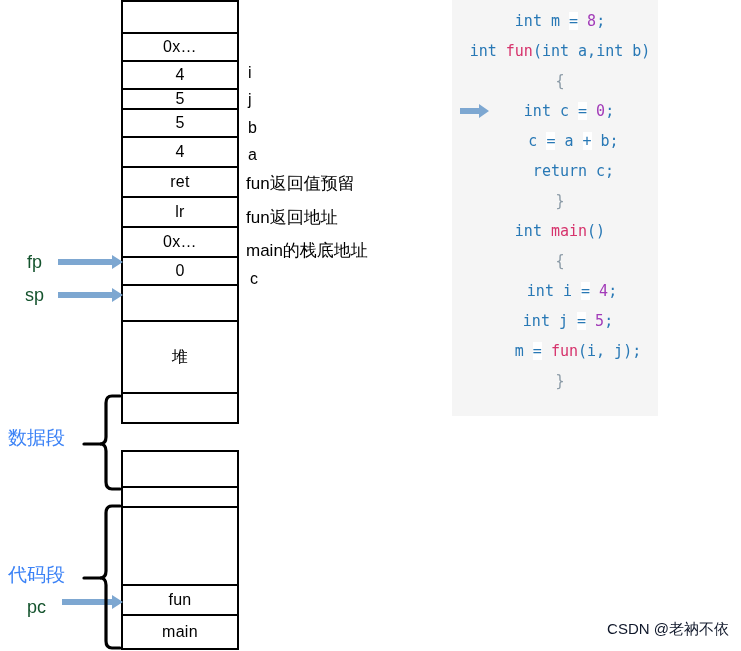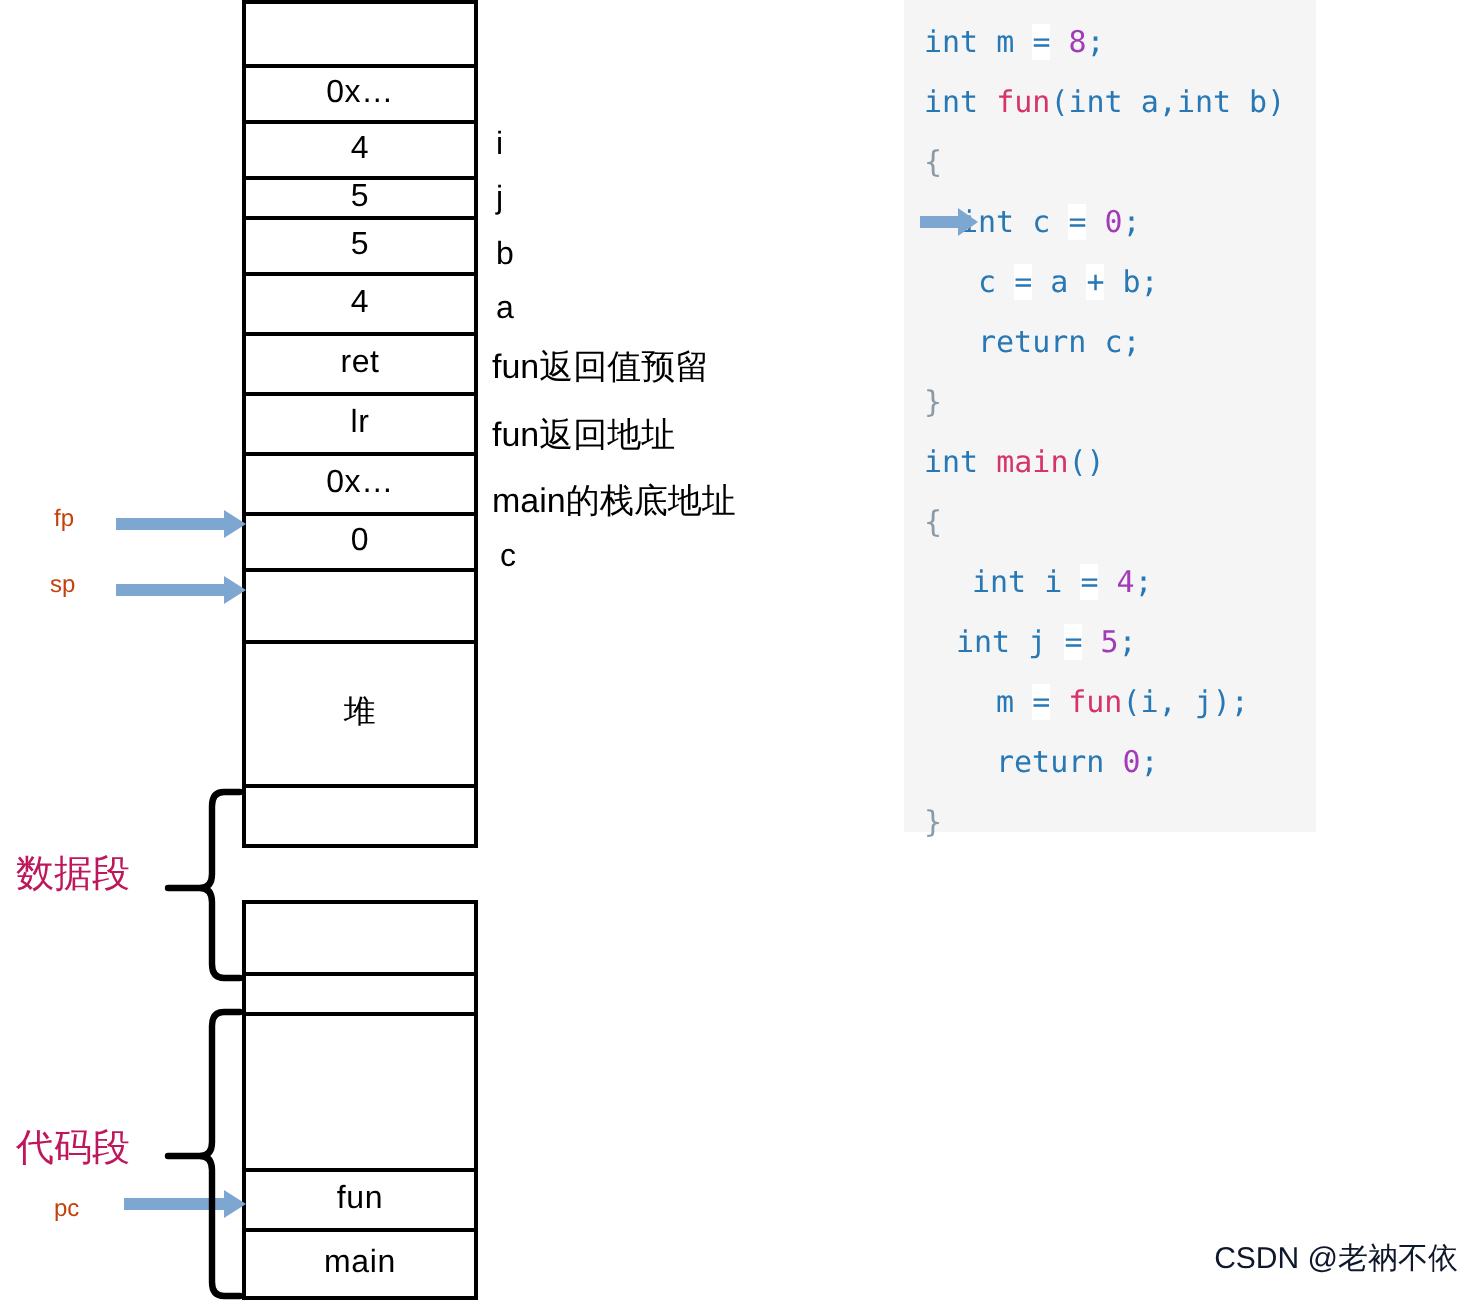--- a/index.html
+++ b/index.html
@@ -41,46 +41,47 @@
     position: absolute;
     font-size: 16px;
     color: #000000;
     white-space: nowrap;
     line-height: 1;
   }
   .annot.cjk { font-size: 17px; }
 
   .ptr-label {
     position: absolute;
-    font-size: 12px;
-    color: #c2410c;
+    font-size: 18px;
+    color: #14532d;
     line-height: 1;
     white-space: nowrap;
   }
   .seg-label {
     position: absolute;
     font-size: 19px;
-    color: #be185d;
+    color: #3b82f6;
     line-height: 1;
     white-space: nowrap;
   }
 
   .arrow-svg { position: absolute; overflow: visible; }
   .brace-svg { position: absolute; overflow: visible; }
 
   
   #code-panel {
     position: absolute;
     left: 452px;
     top: 0px;
     width: 206px;
     height: 416px;
     background: #f5f5f5;
     box-sizing: border-box;
     padding: 6px 0 0 0;
+    text-align: center;
   }
   .code-line {
     position: relative;
     height: 30px;
     line-height: 30px;
     font-family: "DejaVu Sans Mono", "Liberation Mono", monospace;
     font-size: 15px;
     white-space: pre;
     padding-left: 10px;
     color: #2878b5;
@@ -207,17 +208,16 @@
         <path d="M0,4 L19,4 L19,0 L29,7 L19,14 L19,10 L0,10 Z" fill="#7da7d1"></path>
       </svg><span style="margin-left: 18px;"><span class="kw">int</span><span class="ident"> c </span><span class="op">=</span><span class="ident"> </span><span class="num">0</span><span class="ident">;</span></span></div>
     <div class="code-line"><span style="margin-left: 27px;"><span class="ident">c </span><span class="op">=</span><span class="ident"> a </span><span class="op">+</span><span class="ident"> b;</span></span></div>
     <div class="code-line"><span style="margin-left: 27px;"><span class="kw">return</span><span class="ident"> c;</span></span></div>
     <div class="code-line"><span style="margin-left: 0px;"><span class="brace">}</span></span></div>
     <div class="code-line"><span style="margin-left: 0px;"><span class="kw">int </span><span class="fn">main</span><span class="ident">()</span></span></div>
     <div class="code-line"><span style="margin-left: 0px;"><span class="brace">{</span></span></div>
     <div class="code-line"><span style="margin-left: 24px;"><span class="kw">int</span><span class="ident"> i </span><span class="op">=</span><span class="ident"> </span><span class="num">4</span><span class="ident">;</span></span></div>
     <div class="code-line"><span style="margin-left: 16px;"><span class="kw">int</span><span class="ident"> j </span><span class="op">=</span><span class="ident"> </span><span class="num">5</span><span class="ident">;</span></span></div>
     <div class="code-line"><span style="margin-left: 36px;"><span class="ident">m </span><span class="op">=</span><span class="ident"> </span><span class="fn">fun</span><span class="ident">(i, j);</span></span></div>
-    <div class="code-line"><span style="margin-left: 36px;"><span class="kw">return</span><span class="ident"> </span><span class="num">0</span><span class="ident">;</span></span></div>
     <div class="code-line"><span style="margin-left: 0px;"><span class="brace">}</span></span></div>
   </div>
 
 <div id="watermark">CSDN @老衲不依</div>
 
 </body></html>

